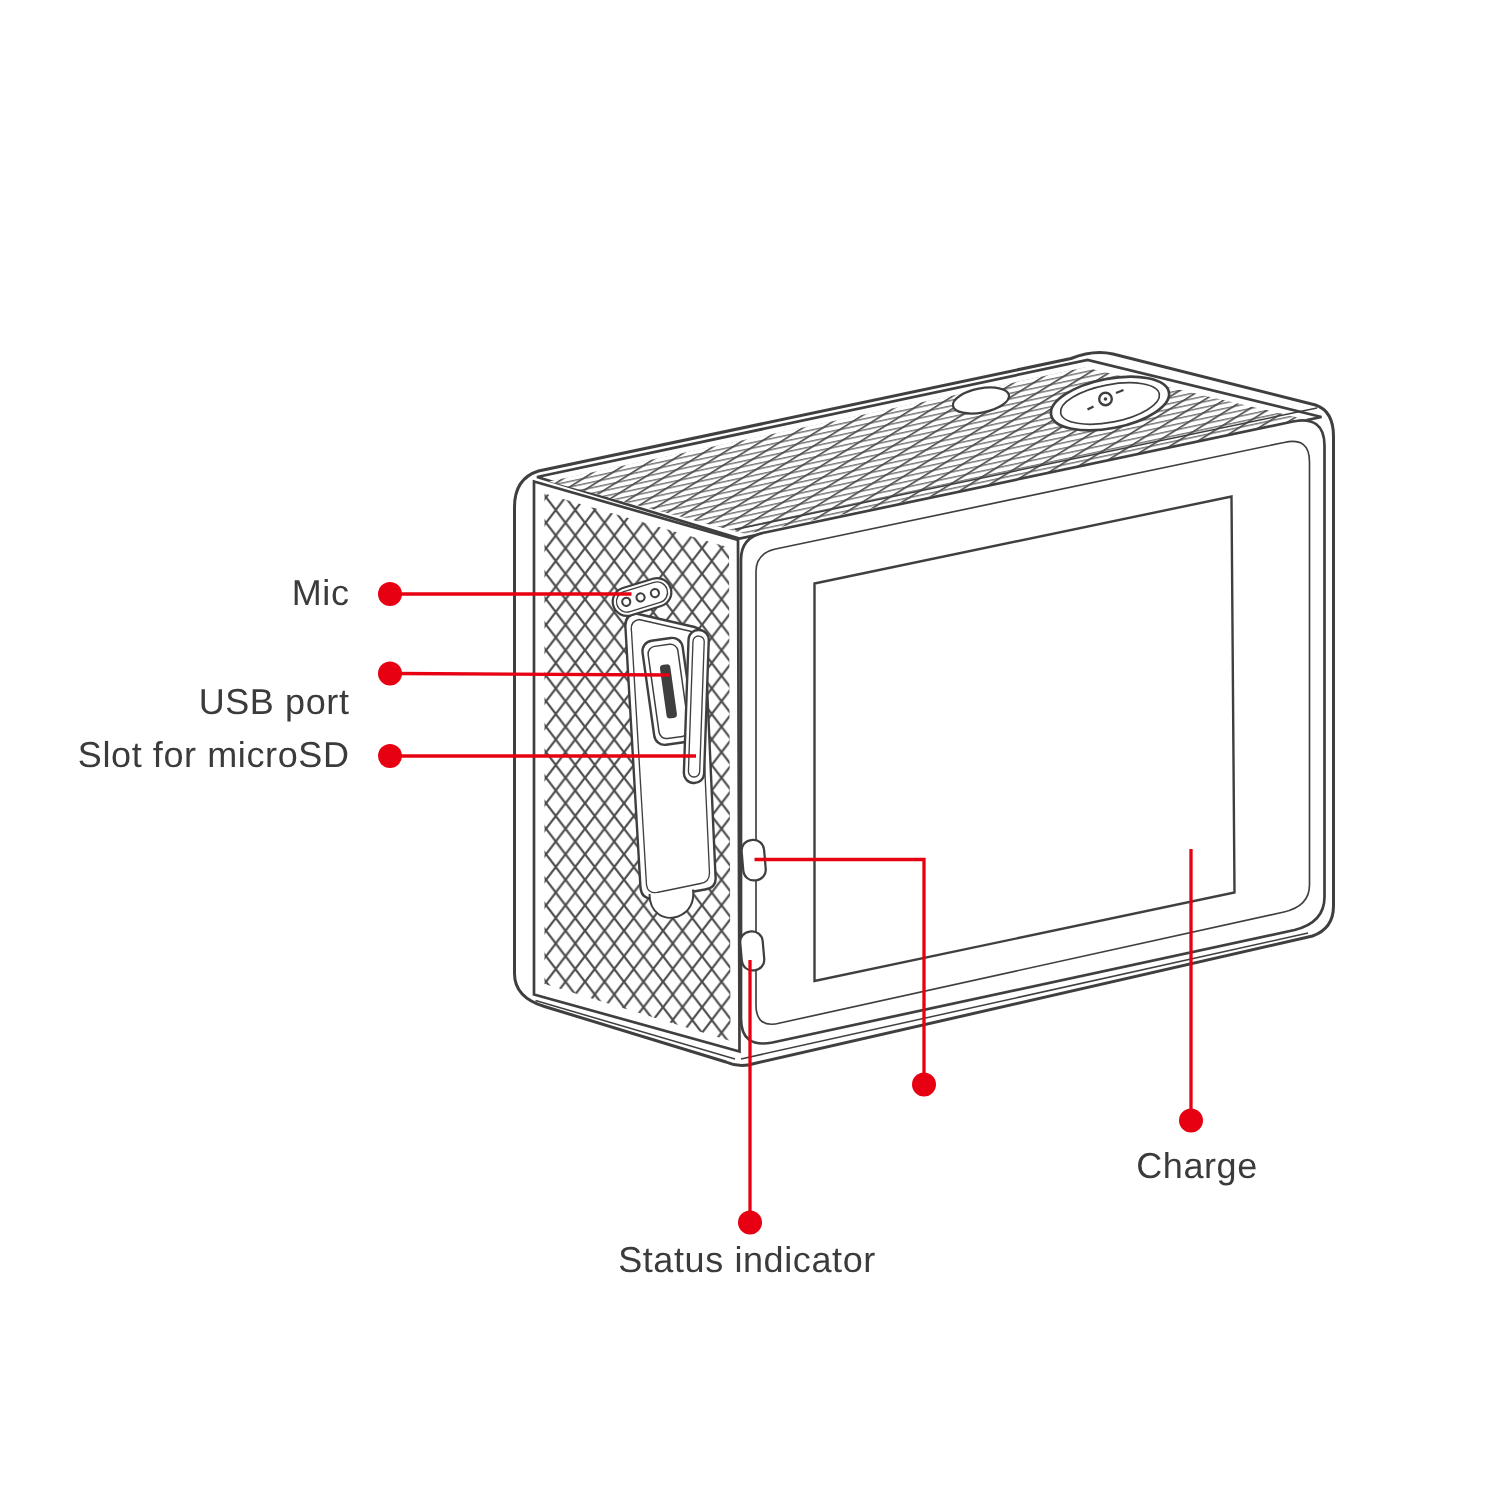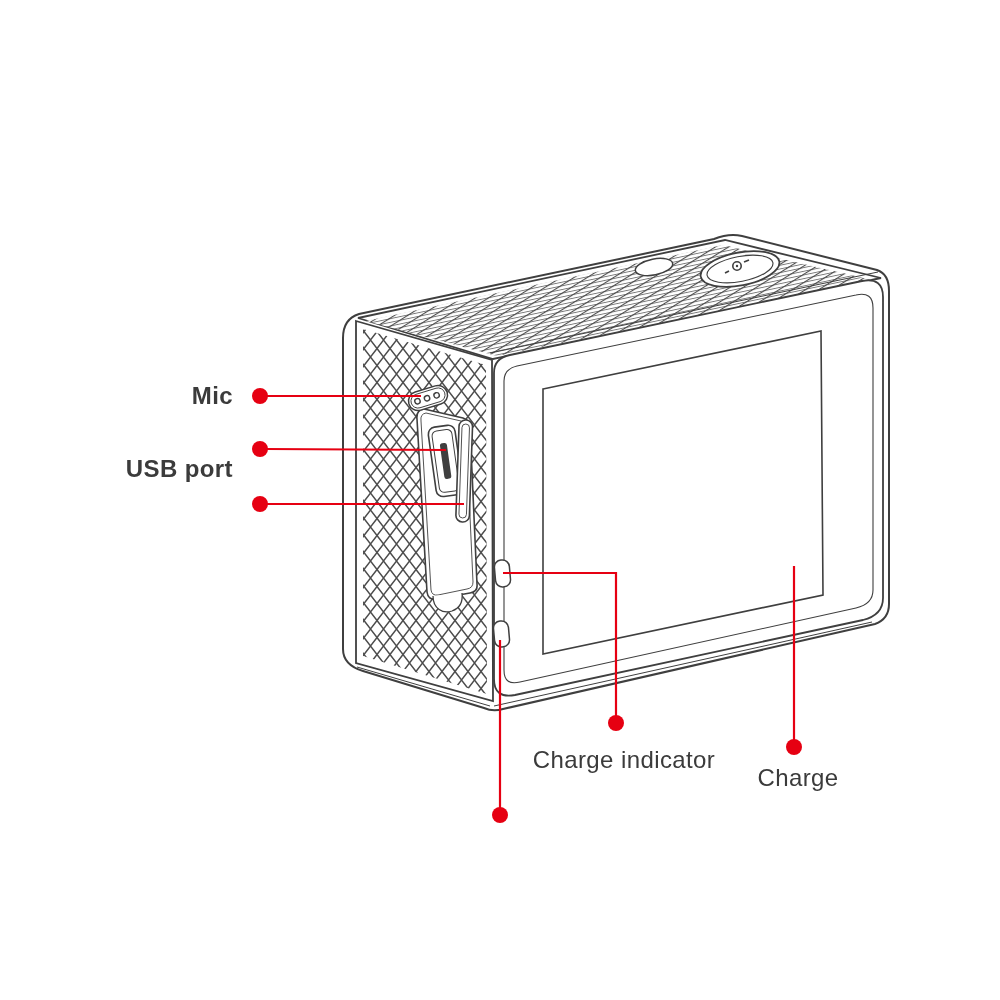--- a/index.html
+++ b/index.html
@@ -16,21 +16,21 @@
   svg{position:absolute;left:0;top:0;}
   .diagram-label{
     position:absolute;
     font-size:24px;
     font-weight:300;
     letter-spacing:.4px;
     color:var(--text);
     white-space:nowrap;
     line-height:1;
   }
-  .align-right{transform:translateY(-50%);font-weight:bold;}
+  .align-right{transform:translateY(-50%);}
   .centered{transform:translate(-50%,-50%);}
   .outline{fill:none;stroke:var(--ink);}
   .callout-line{stroke:var(--accent);stroke-width:2.2;fill:none;}
   .callout-dot{fill:var(--accent);stroke:none;}
 </style>
 </head>
 <body>
 
 <div class="stage">
 
@@ -134,18 +134,19 @@
 
       <line class="callout-line" x1="500" y1="640" x2="500" y2="808"></line>
       <circle class="callout-dot" cx="500" cy="815" r="8"></circle>
     </g>
   </svg>
 
   <div class="diagram-label align-right" style="right:767px;top:396px;">Mic</div>
 
   <div class="diagram-label align-right" style="right:767px;top:469px;">USB port</div>
 
+  <div class="diagram-label align-right" style="right:767px;top:504px;">Slot for microSD</div>
 
-  <div class="diagram-label centered" style="left:624px;top:760px;">Charge indicator</div>
 
   <div class="diagram-label centered" style="left:798px;top:778px;">Charge</div>
 
+  <div class="diagram-label centered" style="left:498px;top:841px;">Status indicator</div>
 </div>
 
 </body></html>

